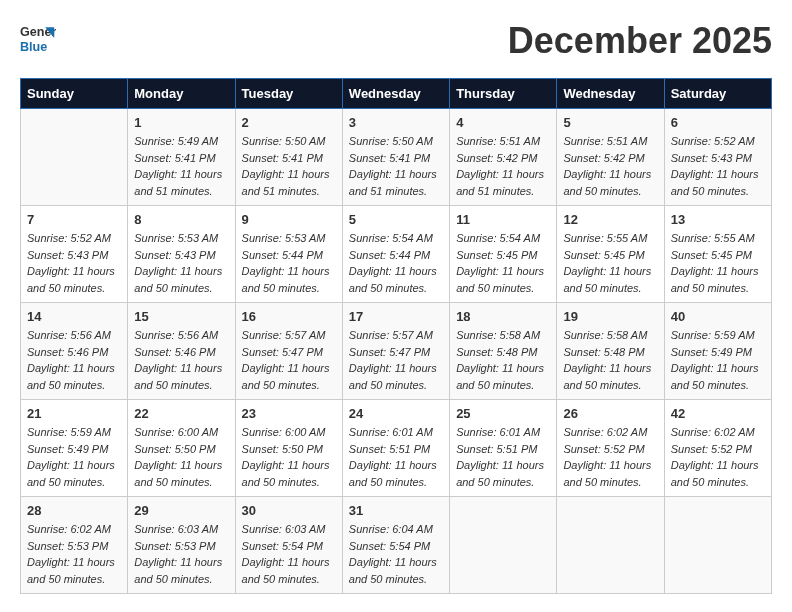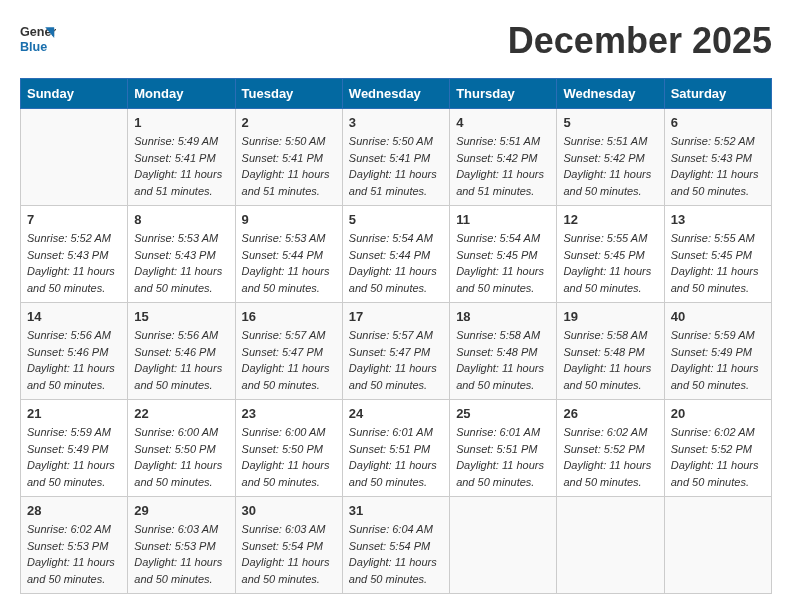--- a/index.html
+++ b/index.html
@@ -36,21 +36,21 @@
     .subtitle {
       font-size: 16px;
       color: #555;
     }
     table {
       width: 100%;
       border-collapse: collapse;
       border: 1px solid #ccc;
     }
     thead tr th {
-      background-color: #0369a1;
+      background-color: #0f172a;
       color: #fff;
       font-size: 13px;
       font-weight: bold;
       padding: 7px 6px;
       text-align: left;
       border: 1px solid #2a6db5;
     }
     tbody tr {
       border-bottom: 1px solid #ccc;
     }
@@ -217,21 +217,21 @@
         </td>
         <td>
           <span class="day-num">25</span>
           <div class="day-info">Sunrise: 6:01 AM<br>Sunset: 5:51 PM<br>Daylight: 11 hours<br>and 50 minutes.</div>
         </td>
         <td>
           <span class="day-num">26</span>
           <div class="day-info">Sunrise: 6:02 AM<br>Sunset: 5:52 PM<br>Daylight: 11 hours<br>and 50 minutes.</div>
         </td>
         <td>
-          <span class="day-num">20</span>
+          <span class="day-num">42</span>
           <div class="day-info">Sunrise: 6:02 AM<br>Sunset: 5:52 PM<br>Daylight: 11 hours<br>and 50 minutes.</div>
         </td>
       </tr>
       <tr>
         <td>
           <span class="day-num">28</span>
           <div class="day-info">Sunrise: 6:02 AM<br>Sunset: 5:53 PM<br>Daylight: 11 hours<br>and 50 minutes.</div>
         </td>
         <td>
           <span class="day-num">29</span>

